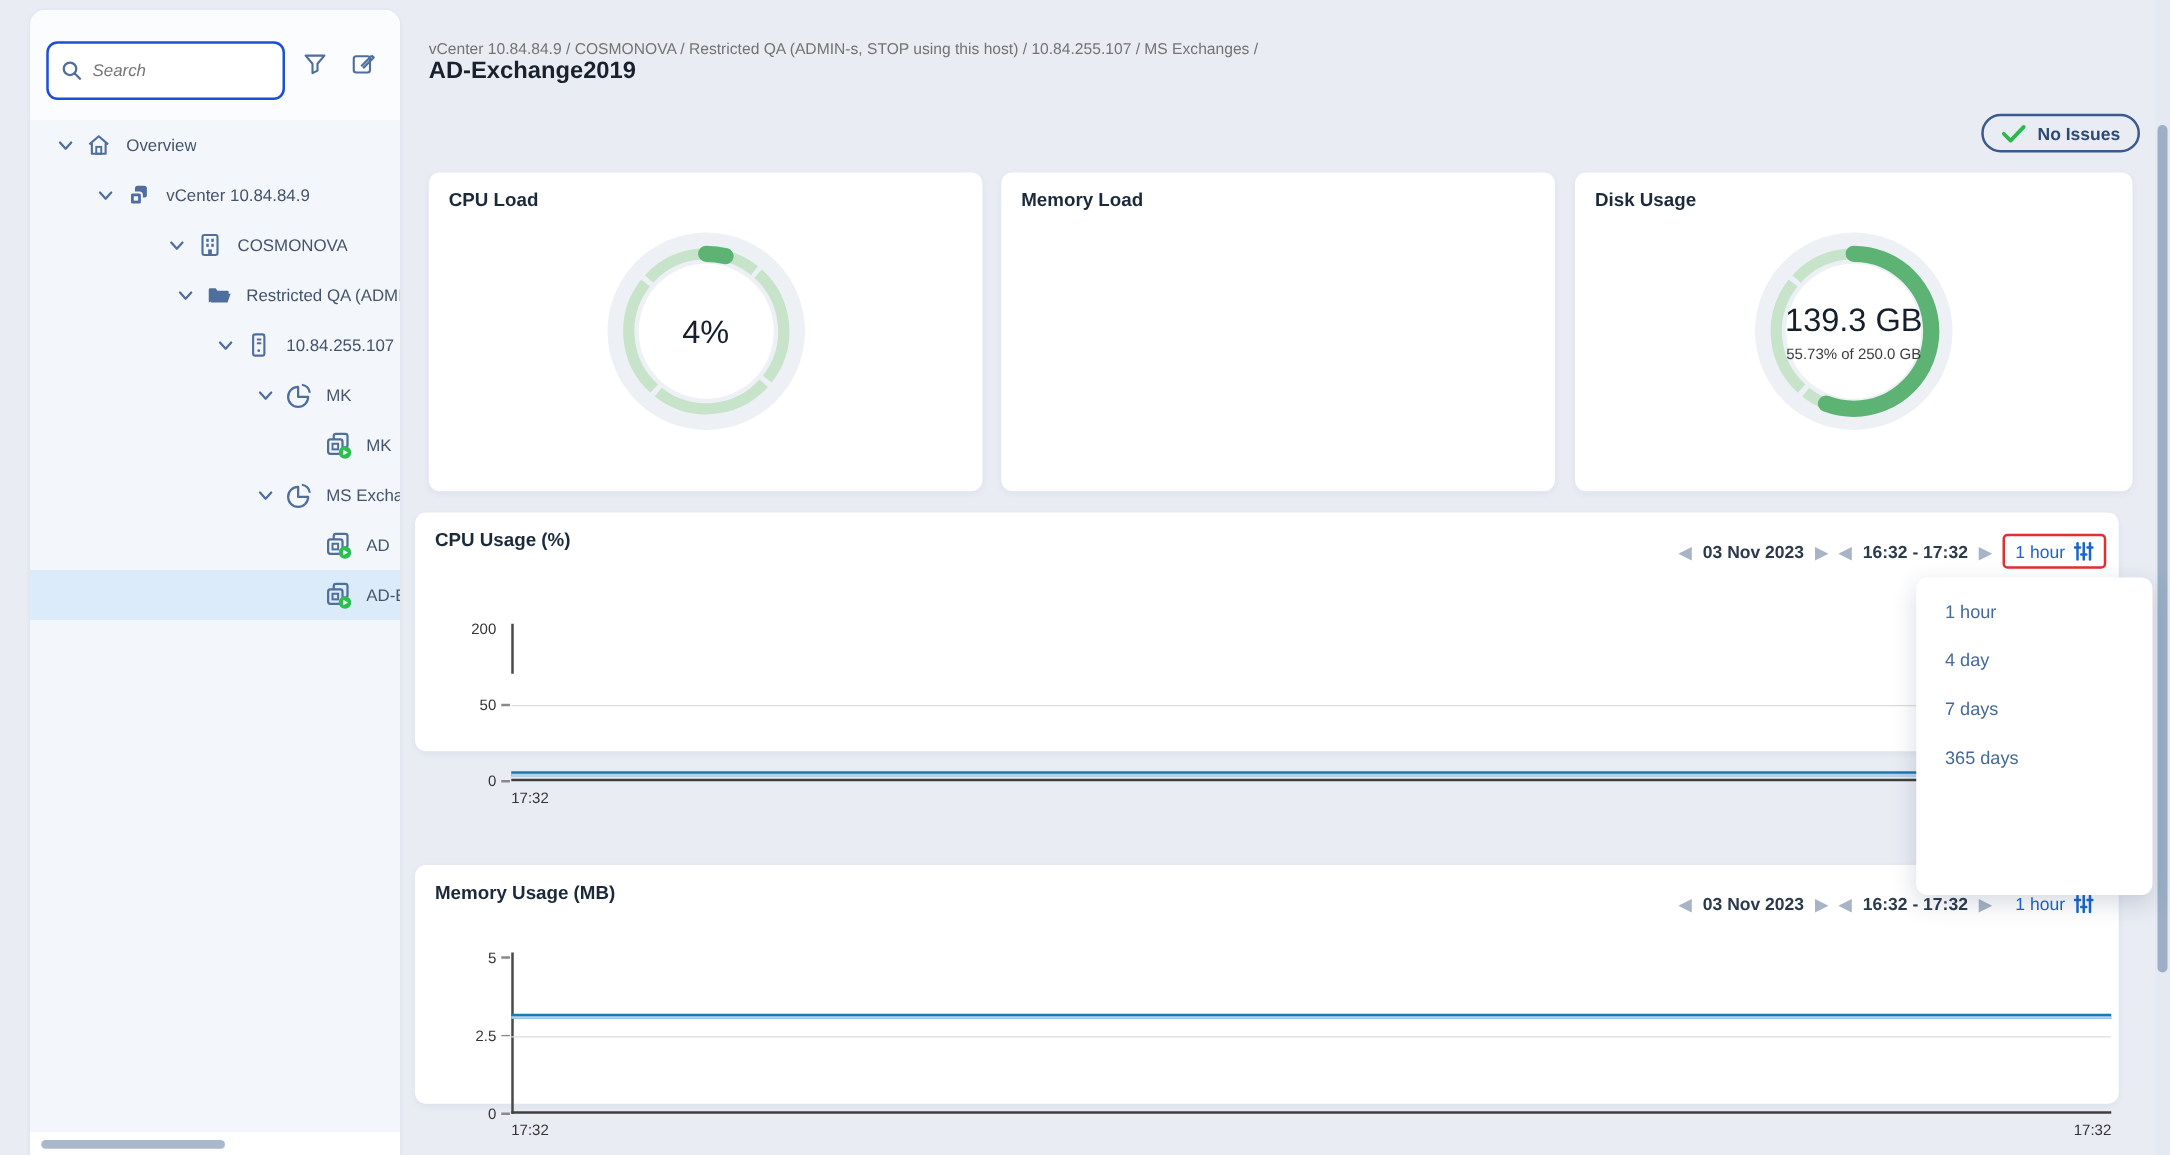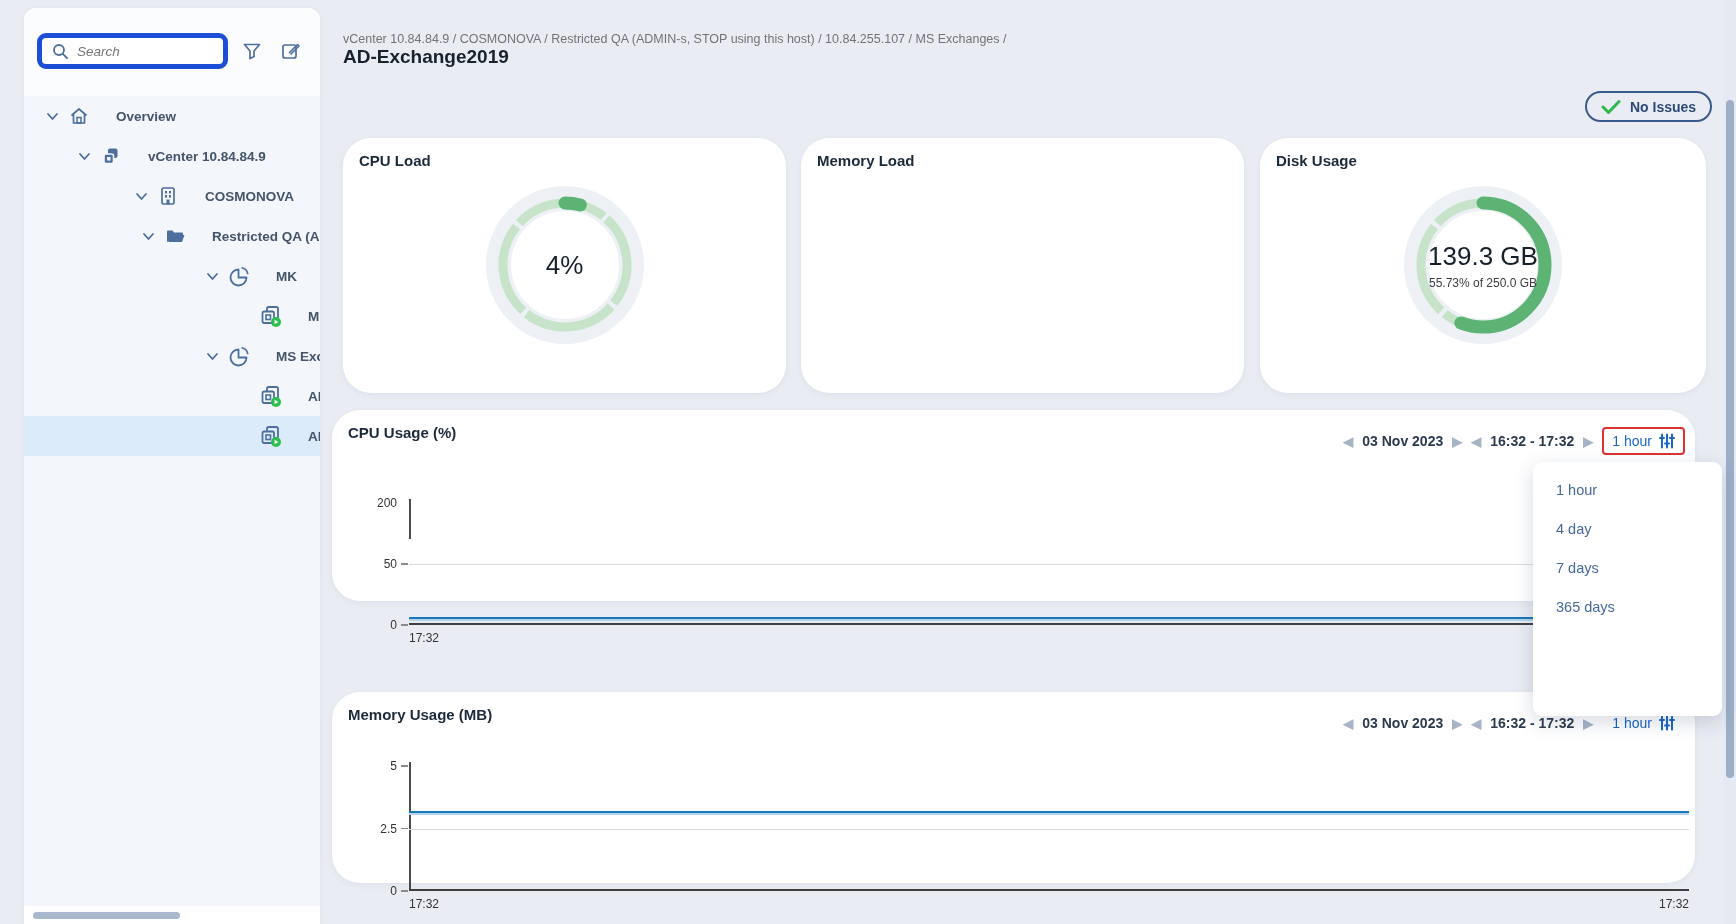--- a/index.html
+++ b/index.html
@@ -14,42 +14,42 @@
 
   
   .sidebar {
     position:absolute; left:24px; top:8px; width:296px; height:916px;
     background:#fbfcfe; border-radius:12px 12px 0 0;
     box-shadow:0 1px 4px rgba(40,60,100,.08);
     overflow:hidden;
   }
   .sidebar-top { position:absolute; left:0; top:0; right:0; height:88px; background:#fbfcfe; }
   .search-box {
-    position:absolute; left:13px; top:25px; width:191px; height:36px;
-    background:#fff; border:5px solid #1d4ed8; border-radius:9px;
+    position:absolute; left:13px; top:25px; width:191px; height:47px;
+    background:#fff; border:2px solid #1d4ed8; border-radius:9px;
     display:flex; align-items:center; gap:8px; padding:0 10px; color:#8a97ab;
   }
   .search-box input {
     border:none; outline:none; width:100%; font-size:13.5px; font-style:italic;
     font-family:"Liberation Sans", sans-serif; color:#53617a; background:transparent;
   }
   .side-tool { position:absolute; top:32px; width:24px; height:24px; cursor:pointer; }
   .tool-filter { left:217px; }
   .tool-edit { left:256px; }
 
   .tree-area { position:absolute; left:0; top:88px; right:0; bottom:18px; background:#f3f6fa; }
   .tree-row {
     position:relative; height:40px; display:flex; align-items:center;
     white-space:nowrap; overflow:hidden; cursor:pointer; font-size:13.5px; color:#44546b;
   }
   .tree-row.selected { background:#dcebfa; }
   .chev { width:22px; flex:0 0 22px; display:flex; align-items:center; }
   .chev.empty { visibility:hidden; }
   .tree-ico { width:24px; flex:0 0 24px; display:flex; align-items:center; justify-content:center; }
-  .tree-label { margin-left:25px; overflow:hidden;font-weight:bold; }
+  .tree-label { margin-left:10px; overflow:hidden; }
   .d0{padding-left:21px;} .d1{padding-left:53px;} .d2{padding-left:110px;}
   .d3{padding-left:117px;} .d4{padding-left:149px;} .d5{padding-left:181px;} .d6{padding-left:213px;}
 
   .side-hscroll-band { position:absolute; left:0; bottom:0; right:0; height:18px; background:#ffffff; }
   .side-hscroll-thumb {
     position:absolute; left:9px; top:6px; width:147px; height:7px;
     background:#a9b8cd; border-radius:4px;
   }
 
   
@@ -61,21 +61,21 @@
   }
   .status-badge {
     position:absolute; left:1585px; top:91px; height:31px; padding:0 14px;
     border:2px solid #3a5a8c; border-radius:16px;
     display:flex; align-items:center; gap:9px;
     font-size:14px; font-weight:bold; color:#2d4a77; cursor:pointer;
   }
 
   
   .card {
-    position:absolute; background:#ffffff; border-radius:28px;
+    position:absolute; background:#ffffff; border-radius:9px;
     box-shadow:0 2px 6px rgba(40,60,100,.06);
   }
   .card-title {
     position:absolute; left:16px; top:14px; font-size:15px; font-weight:bold; color:#1b2a3a;
   }
   .gauge-card { top:138px; width:443px; height:255px; }
   #gauge-cpu  { left:343px; }
   #gauge-mem  { left:801px; }
   #gauge-disk { left:1260px; width:446px; }
 
@@ -226,20 +226,36 @@
         </span>
       <span class="tree-ico">
           <svg width="22" height="22" viewBox="0 0 22 22">
             <path d="M3 17 V6.5 Q3 5.5 4 5.5 H8.5 L10 7.5 H18 Q19 7.5 19 8.5 V10" fill="#4e6f9e"></path>
             <path d="M4.5 17 L7 10 H20.5 L18 17 Z" fill="#4e6f9e"></path>
           </svg>
         </span>
       <span class="tree-label">Restricted QA (ADMIN-s, STOP using this host)</span>
     </div>
 
+    <div class="tree-row d4">
+      <span class="chev">
+          <svg width="15" height="15" viewBox="0 0 15 15">
+            <polyline points="3,5 7.5,10 12,5" fill="none" stroke="#4e6f9e" stroke-width="1.8" stroke-linecap="round" stroke-linejoin="round"></polyline>
+          </svg>
+        </span>
+      <span class="tree-ico">
+          <svg width="22" height="22" viewBox="0 0 22 22">
+            <rect x="6.5" y="2.5" width="9" height="17" rx="1.8" fill="none" stroke="#4e6f9e" stroke-width="1.7"></rect>
+            <line x1="9.5" y1="6.5" x2="13" y2="6.5" stroke="#4e6f9e" stroke-width="1.6"></line>
+            <line x1="9.5" y1="9.5" x2="13" y2="9.5" stroke="#4e6f9e" stroke-width="1.6"></line>
+            <circle cx="11" cy="15.5" r="1.1" fill="#4e6f9e"></circle>
+          </svg>
+        </span>
+      <span class="tree-label">10.84.255.107</span>
+    </div>
 
     <div class="tree-row d5">
       <span class="chev">
           <svg width="15" height="15" viewBox="0 0 15 15">
             <polyline points="3,5 7.5,10 12,5" fill="none" stroke="#4e6f9e" stroke-width="1.8" stroke-linecap="round" stroke-linejoin="round"></polyline>
           </svg>
         </span>
       <span class="tree-ico">
           <svg width="22" height="22" viewBox="0 0 22 22">
             <path d="M10.5 4.5 A 8 8 0 1 0 18.5 12.5 L 10.5 12.5 Z" fill="none" stroke="#4e6f9e" stroke-width="1.8" stroke-linejoin="round"></path>

